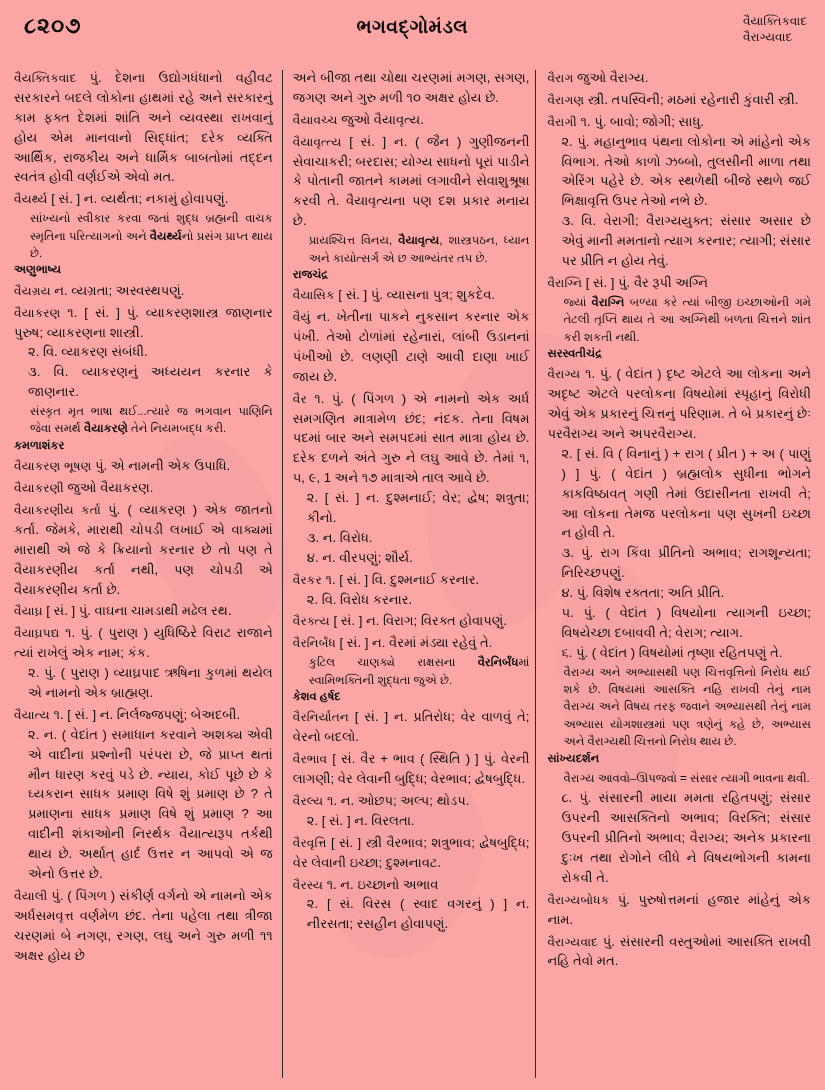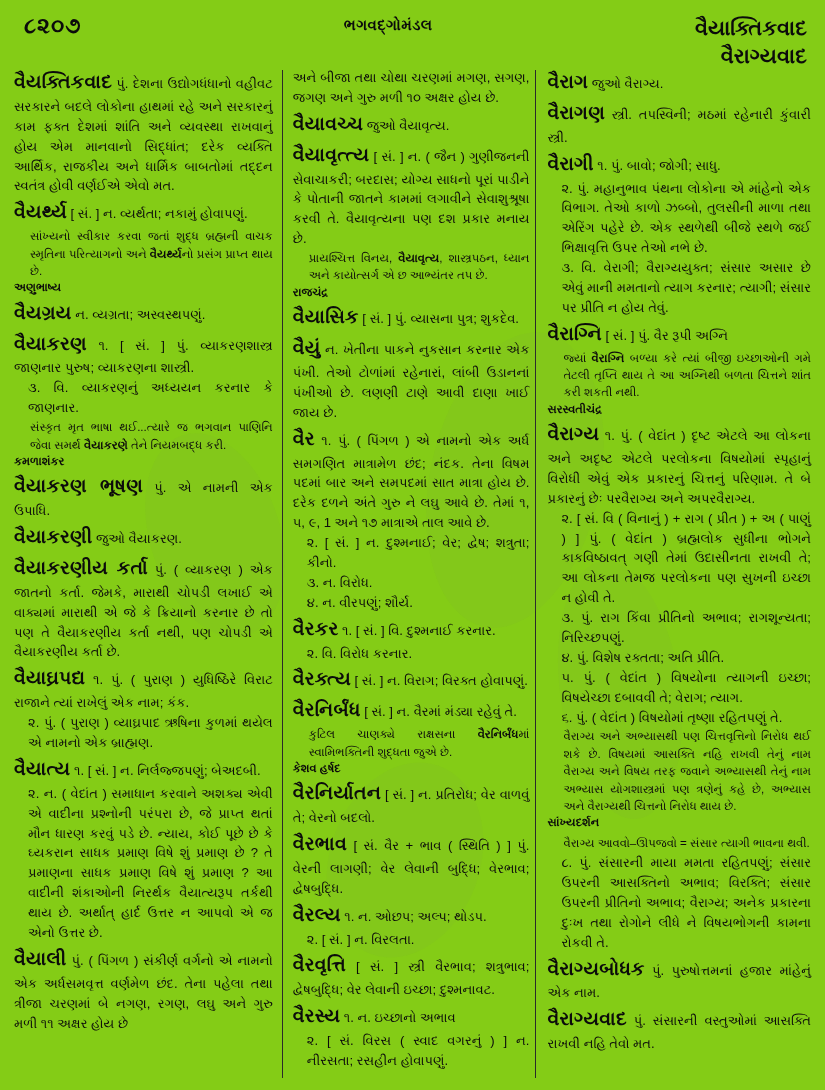--- a/index.html
+++ b/index.html
@@ -15,21 +15,21 @@
     color: #0b0b0b;
     position: relative;
     overflow: hidden;
   }
   .page {
     position: relative;
     width: 825px;
     height: 1090px;
     box-sizing: border-box;
     padding: 14px 14px 8px 14px;
-    background: #84cc16;
+    background: #fca5a5;
   }
 
   
   .scan-blotch {
     position: absolute;
     border-radius: 50%;
     background: rgba(120,120,120,0.045);
     pointer-events: none;
   }
   .b1 { left: 150px; top: 430px;  width: 130px; height: 210px; transform: rotate(-18deg); }
@@ -46,29 +46,29 @@
     justify-content: space-between;
   }
   .folio {
     font-size: 22px;
     font-weight: 700;
     letter-spacing: 1px;
     padding-left: 10px;
     line-height: 1.1;
   }
   .book-title {
-    font-size: 15px;
+    font-size: 19px;
     font-weight: 700;
     letter-spacing: 0.4px;
     padding-top: 2px;
   }
   .guide-words {
-    text-align: right;
-    font-size: 21px;
-    font-weight: 700;
+    text-align: left;
+    font-size: 12px;
+    font-weight: 400;
     line-height: 1.32;
     padding-right: 4px;
   }
 
   
   .columns {
     display: flex;
     height: 1012px;
     margin-top: 2px;
   }
@@ -89,22 +89,22 @@
   }
 
   .entry { margin: 0 0 2px 0; }
   .entry p {
     margin: 0;
     text-indent: 0;
     text-align: justify;
     text-justify: inter-word;
   }
   .hw {
-    font-weight: 700;
-    font-size: 19px;
+    font-weight: 400;
+    font-size: 12px;
     letter-spacing: 0.2px;
   }
   .sense {
     display: block;
     margin-top: 1px;
     padding-left: 14px;
     text-indent: -2px;
     text-align: justify;
   }
   .lead {
@@ -160,32 +160,36 @@
         <div class="entry">
           <p class="lead"><span class="hw">વૈયર્થ્ય</span><span> [ સં. ] ન. વ્યર્થતા; નકામું હોવાપણું.</span></p>
           <p class="quote">સાંખ્યનો સ્વીકાર કરવા જતાં શુદ્ધ બ્રહ્મની વાચક સ્મૃતિના પરિત્યાગનો અને <b>વૈયર્થ્ય</b>નો પ્રસંગ પ્રાપ્ત થાય છે.</p>
           <p class="cite">અણુભાષ્ય</p>
         </div>
         <div class="entry">
           <p class="lead"><span class="hw">વૈયગ્રય</span><span> ન. વ્યગ્રતા; અસ્વસ્થપણું.</span></p>
         </div>
         <div class="entry">
           <p class="lead"><span class="hw">વૈયાકરણ</span><span> ૧.  [ સં. ]  પું.  વ્યાકરણશાસ્ત્ર જાણનાર પુરુષ; વ્યાકરણના શાસ્ત્રી.</span></p>
+          <p class="sense">૨. વિ. વ્યાકરણ સંબંધી.</p>
           <p class="sense">૩.  વિ.  વ્યાકરણનું  અધ્યયન  કરનાર  કે જાણનાર.</p>
           <p class="quote">સંસ્કૃત  મૃત  ભાષા  થઈ...ત્યારે જ  ભગવાન પાણિનિ જેવા સમર્થ <b>વૈયાકરણે</b> તેને નિયમબદ્ધ કરી.</p>
           <p class="cite">કમળાશંકર</p>
         </div>
         <div class="entry">
           <p class="lead"><span class="hw">વૈયાકરણ ભૂષણ</span><span> પું. એ નામની એક ઉપાધિ.</span></p>
         </div>
         <div class="entry">
           <p class="lead"><span class="hw">વૈયાકરણી</span><span> જુઓ વૈયાકરણ.</span></p>
         </div>
         <div class="entry">
           <p class="lead"><span class="hw">વૈયાકરણીય કર્તા</span><span> પું. ( વ્યાકરણ ) એક જાતનો કર્તા. જેમકે, મારાથી ચોપડી લખાઈ એ વાક્યમાં મારાથી એ જે કે ક્રિયાનો કરનાર છે તો પણ તે વૈયાકરણીય કર્તા નથી, પણ ચોપડી એ વૈયાકરણીય કર્તા છે.</span></p>
+        </div>
+        <div class="entry">
+          <p class="lead"><span class="hw">વૈયાઘ્ર</span><span> [ સં. ]  પું.  વાઘના ચામડાથી મઢેલ રથ.</span></p>
         </div>
         <div class="entry">
           <p class="lead"><span class="hw">વૈયાઘ્રપદ્ય</span><span> ૧. પું. ( પુરાણ ) યુધિષ્ઠિરે વિરાટ રાજાને ત્યાં રાખેલું એક નામ; કંક.</span></p>
           <p class="sense">૨.  પું.  ( પુરાણ ) વ્યાઘ્રપાદ ઋષિના કુળમાં થયેલ એ નામનો એક બ્રાહ્મણ.</p>
         </div>
         <div class="entry">
           <p class="lead"><span class="hw">વૈયાત્ય</span><span> ૧. [ સં. ]  ન. નિર્લજ્જપણું; બેઅદબી.</span></p>
           <p class="sense">૨.  ન.  ( વેદાંત )  સમાધાન  કરવાને  અશક્ય એવી એ વાદીના પ્રશ્નોની પરંપરા છે, જે પ્રાપ્ત થતાં મૌન ધારણ કરવું પડે છે. ન્યાય, કોઈ પૂછે છે કે ઘ્યકરાન સાધક પ્રમાણ વિષે શું પ્રમાણ છે ? તે પ્રમાણના સાધક પ્રમાણ વિષે શું પ્રમાણ ? આ વાદીની શંકાઓની નિરર્થક વૈયાત્યરૂપ તર્કથી થાય છે. અર્થાત્ હાર્દ ઉત્તર  ન આપવો એ જ એનો ઉત્તર છે.</p>
         </div>
         <div class="entry">

